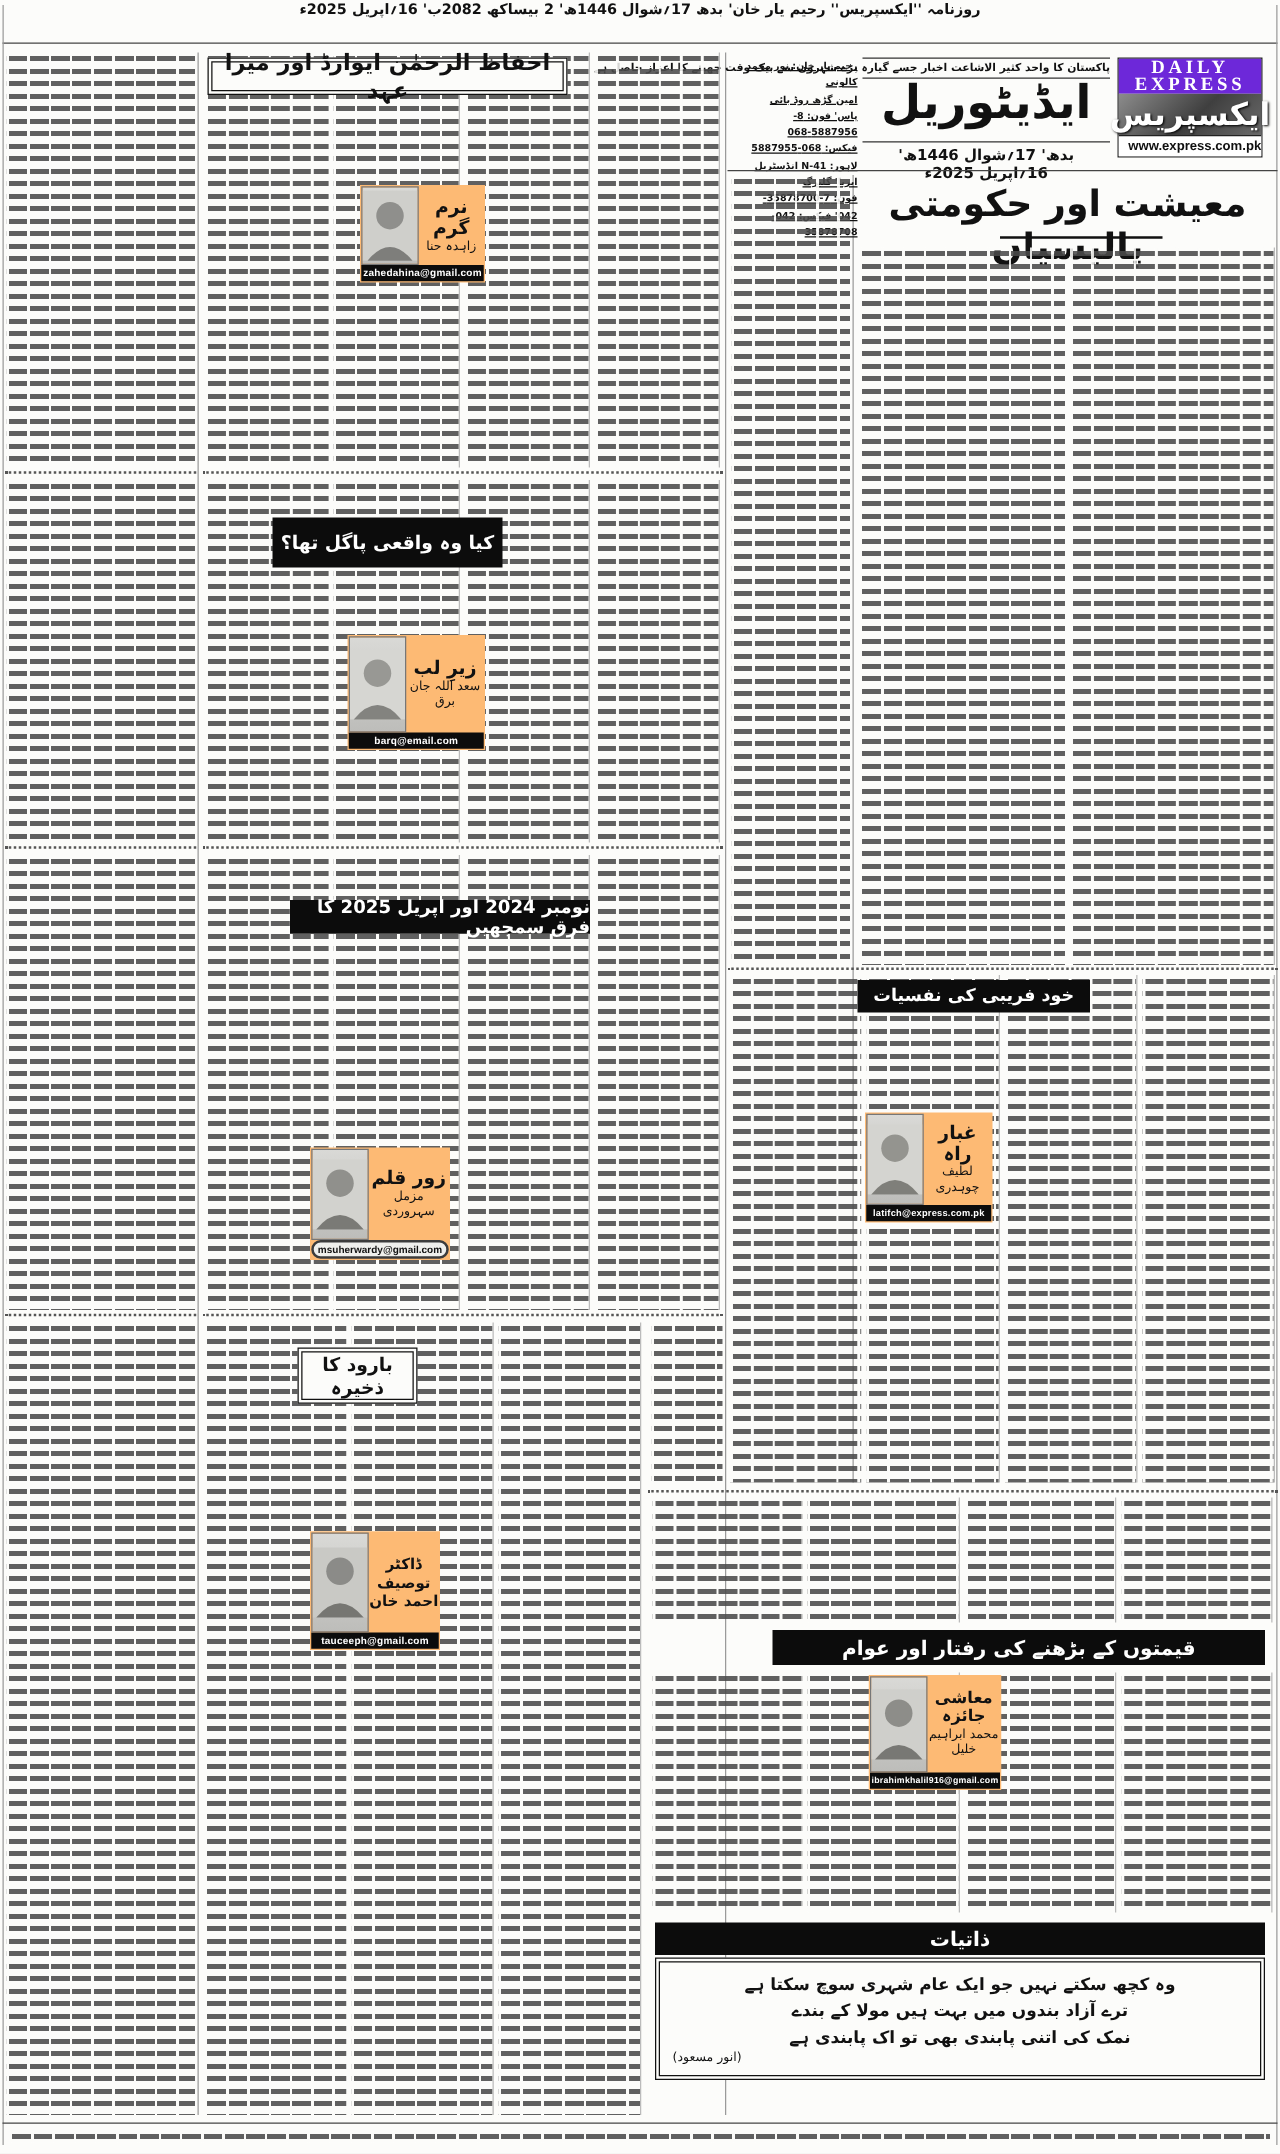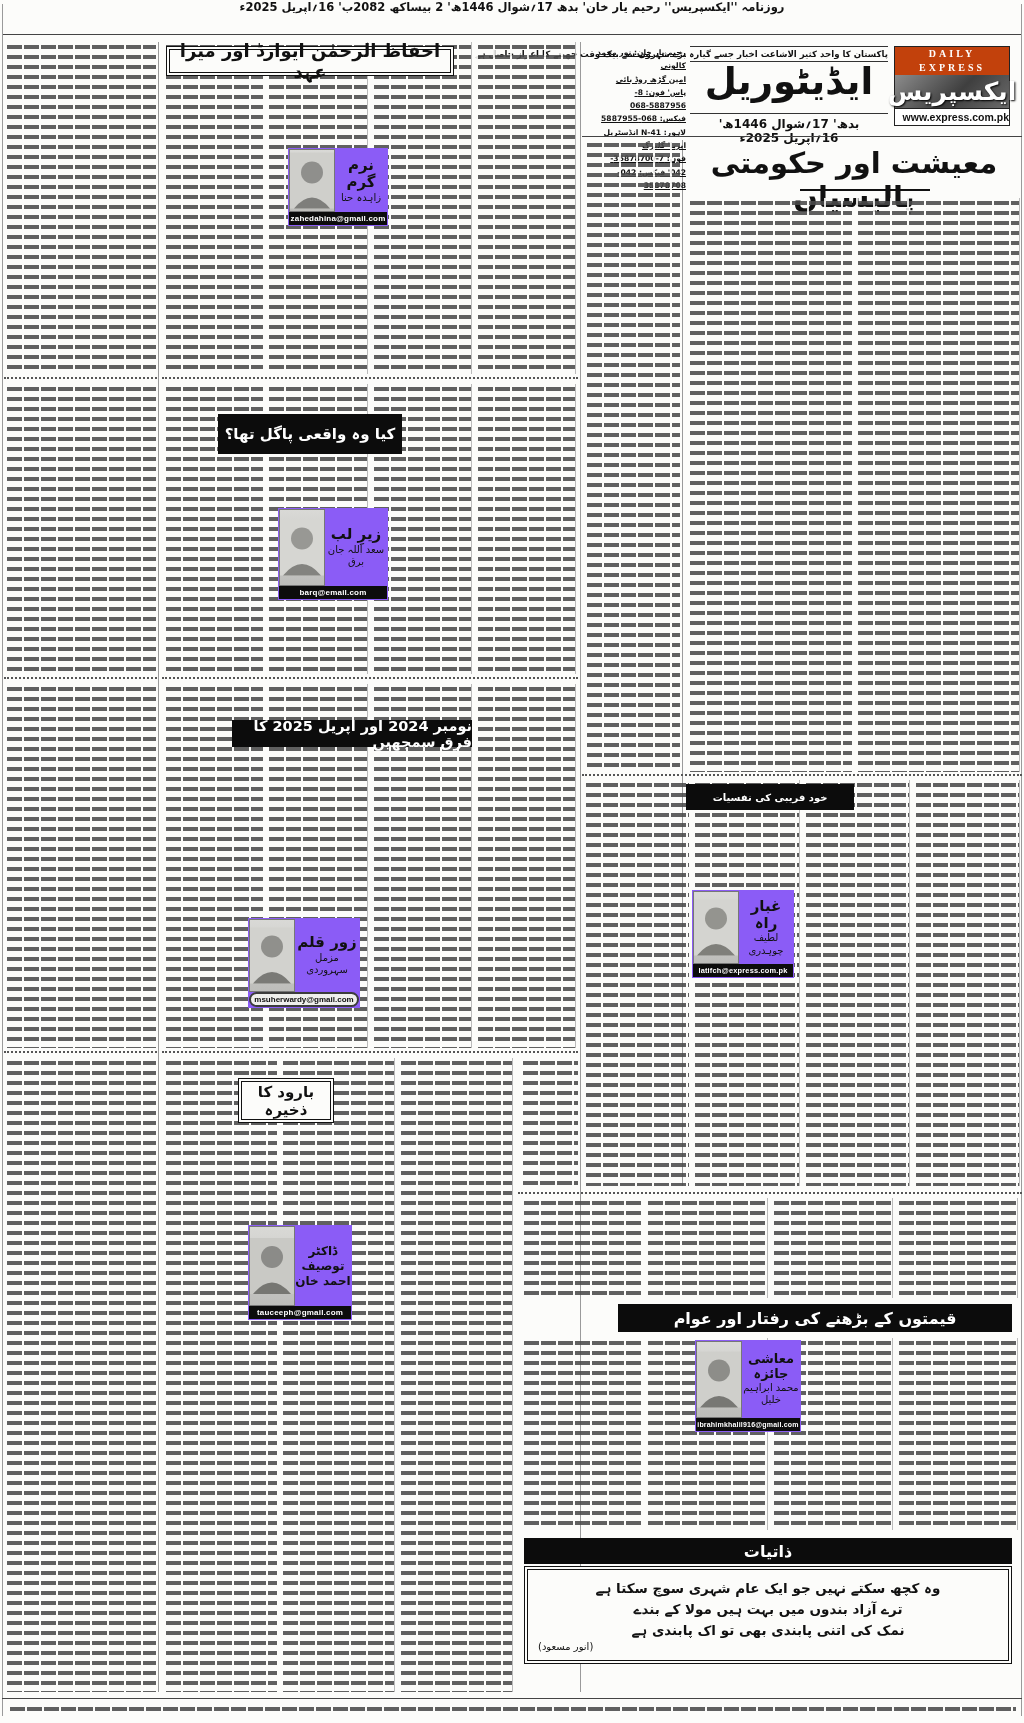--- a/index.html
+++ b/index.html
@@ -16,36 +16,36 @@
       opacity:.88;}
   .cols{position:absolute;display:flex;}
   .cols .col{flex:1;margin:0 2px;}
   .cols .col + .col{border-right:1px solid #b3b3b3;}
   
   .hbox{background:#fcfcfa;border:1px solid #111;padding:2px;}
   .hbox .inner{border:1px solid #111;text-align:center;font-weight:bold;display:flex;align-items:center;justify-content:center;height:100%;box-sizing:border-box;}
   .hbar{background:#0c0c0c;color:#fff;display:flex;align-items:center;justify-content:center;font-weight:bold;}
   .rtl{direction:rtl;}
   
-  .author{position:absolute;background:#8b5cf6;display:flex;flex-direction:column;box-sizing:border-box;padding:1px;}
+  .author{position:absolute;background:#fdba74;display:flex;flex-direction:column;box-sizing:border-box;padding:1px;}
   .author .row{display:flex;flex:1;align-items:stretch;}
   .author .names{flex:1;direction:rtl;text-align:center;display:flex;flex-direction:column;justify-content:center;}
   .colname{font-weight:bold;font-size:15px;line-height:1.15;}
   .authname{font-size:10px;line-height:1.25;}
   .email{background:#0c0c0c;color:#fff;text-align:center;font-family:"Liberation Sans",sans-serif;font-size:8px;font-weight:bold;line-height:13px;letter-spacing:.2px;white-space:nowrap;overflow:hidden;}
   .emailpill{background:#efefec;color:#111;border:2px solid #3c3c3c;border-radius:9px;text-align:center;font-family:"Liberation Sans",sans-serif;font-size:8px;font-weight:bold;line-height:11px;white-space:nowrap;overflow:hidden;}
   .photo{width:44px;background:linear-gradient(180deg,#d9d9d6,#bdbdba);position:relative;overflow:hidden;border:1px solid #777;}
   .photo svg{display:block;width:100%;height:100%;}
   
   .slogan{font-size:8.6px;font-weight:bold;text-align:center;border-top:1px solid #333;border-bottom:1px solid #333;padding:2px 0;direction:rtl;white-space:nowrap;}
   .mtitle{font-size:37px;font-weight:bold;text-align:center;direction:rtl;line-height:1.1;}
   .mdate{font-size:12px;font-weight:bold;text-align:center;direction:rtl;border-top:1px solid #333;padding-top:3px;}
   .contact{font-size:7.6px;font-weight:bold;direction:rtl;text-align:right;line-height:1.75;}
   .logo{border:1px solid #222;display:flex;flex-direction:column;background:#fff;}
-  .logo .len{background:#c2410c;color:#fff;font-family:"Liberation Serif",serif;font-weight:bold;font-size:10px;letter-spacing:3px;text-align:center;line-height:14px;}
+  .logo .len{background:#6d28d9;color:#fff;font-family:"Liberation Serif",serif;font-weight:bold;font-size:15px;letter-spacing:3px;text-align:center;line-height:14px;}
   .logo .lart{flex:1;background:linear-gradient(135deg,#8c8c8c,#3f3f3f 55%,#6b6b6b);color:#fff;display:flex;align-items:center;justify-content:center;font-size:25px;font-weight:bold;direction:rtl;text-shadow:1px 1px 2px #000;}
   .logo .lurl{background:#fff;border-top:1px solid #222;font-family:"Liberation Sans",sans-serif;font-size:10.5px;font-weight:bold;text-align:right;line-height:16px;color:#111;}
   .edhead{font-size:29px;font-weight:bold;text-align:center;direction:rtl;}
   .edunder{position:absolute;height:2px;background:#111;}
   .quotebox{border:1px solid #111;padding:2px;background:#fcfcfa;}
   .quotebox .qinner{border:1px solid #111;height:100%;box-sizing:border-box;padding:4px 10px;direction:rtl;display:flex;flex-direction:column;justify-content:center;}
   .qline{font-size:13.5px;font-weight:bold;text-align:center;line-height:1.55;}
   .qattr{font-size:10px;text-align:left;direction:ltr;}
   .dateline{font-size:11.5px;font-weight:bold;text-align:center;direction:rtl;}
 </style>
@@ -200,21 +200,21 @@
     <div class="col sim"></div>
   </div>
   <div class="dotrule" style="left:582px;top:774px;width:440px;"></div>
 
   <div class="cols" style="left:582px;top:780px;width:440px;height:406px;">
     <div class="col sim"></div>
     <div class="col sim"></div>
     <div class="col sim"></div>
     <div class="col sim"></div>
   </div>
-  <div class="abs hbar rtl" style="left:686px;top:784px;width:168px;height:26px;font-size:10px;">خود فریبی کی نفسیات</div>
+  <div class="abs hbar rtl" style="left:686px;top:784px;width:186px;height:26px;font-size:14px;">خود فریبی کی نفسیات</div>
   <div class="author" style="left:692px;top:890px;width:102px;height:88px;">
     <div class="row">
       <div class="photo">
         <svg viewBox="0 0 44 56">
             <rect width="44" height="56" fill="#d4d4d0"></rect>
             <circle cx="22" cy="19" r="11" fill="#94948f"></circle>
             <path d="M3 56 Q22 33 41 56 Z" fill="#7f7f7a"></path>
           </svg>
       </div>
       <div class="names">

